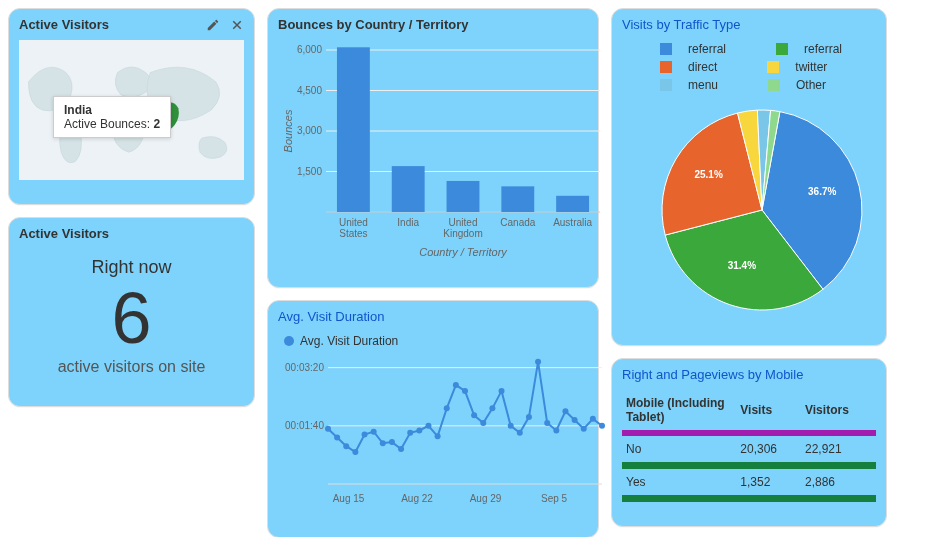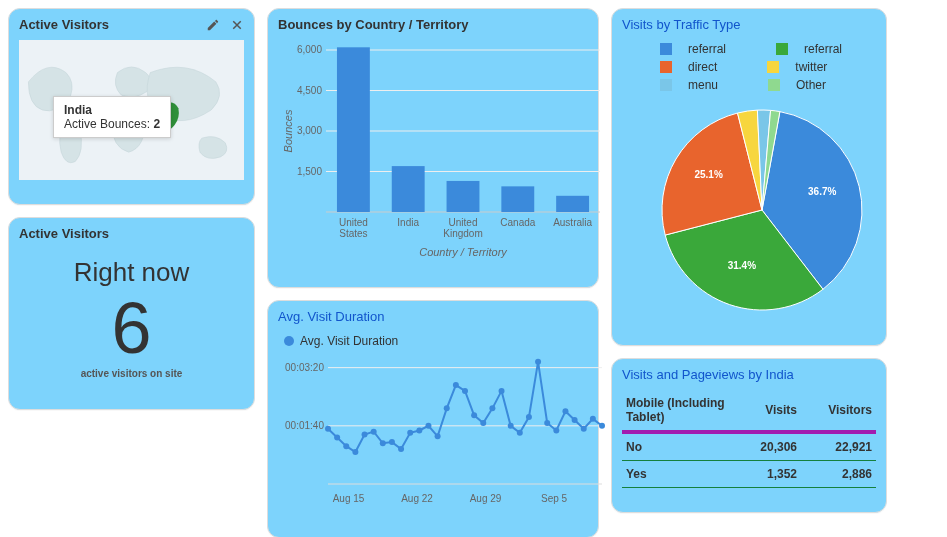--- a/index.html
+++ b/index.html
@@ -42,34 +42,34 @@
   .map-wrap { position: relative; height: 140px; background:#ecf2f6; }
   .map-wrap svg { width:100%; height:100%; display:block; }
   .tooltip {
     position:absolute; top:56px; left:34px;
     background:#fff; border:1px solid #ccc; padding:6px 10px;
     font-size:12px; box-shadow: 0 1px 4px rgba(0,0,0,0.15);
     white-space:nowrap;
   }
   .tooltip .tt-title { font-weight:bold; }
   .rn-wrap { text-align:center; padding: 6px 0 6px 0; }
-  .rn-title { font-size:26px; margin: 2px 0 4px 0; }
+  .rn-title { font-size:18px; margin: 2px 0 4px 0; }
   .rn-big { font-size:72px; line-height:1; margin: 0 0 4px 0; }
-  .rn-sub { font-size:10px; color:#555;font-weight:bold; }
+  .rn-sub { font-size:16px; color:#555; }
   .axis-label { font-style: italic; font-size: 11px; fill:#666; }
   .tick-label { font-size:10px; fill:#666; text-anchor:middle; }
   .tick-label-y { font-size:10px; fill:#666; text-anchor:end; }
   .legend { display:flex; flex-wrap:wrap; gap:4px 14px; padding: 2px 2px 6px 2px; font-size:12px; }
   .legend-item { display:flex; align-items:center; gap:16px;margin-left:36px; }
   .sw { width:12px; height:12px; display:inline-block; }
   .pie-label { font-size:10px; fill:#fff; font-weight:bold; }
   table.data { width:100%; border-collapse: collapse; font-size:12px; }
-  table.data th { text-align:left; font-weight:bold; padding:6px 4px; border-bottom:4px solid #a21caf; }
-  table.data th.num, table.data td.num { text-align:right; }
-  table.data td { padding:6px 4px; border-bottom:1px solid #15803d;font-weight:bold; }
+  table.data th { text-align:left; font-weight:bold; padding:6px 4px; border-bottom:6px solid #a21caf; }
+  table.data th.num, table.data td.num { text-align:left; }
+  table.data td { padding:6px 4px; border-bottom:7px solid #15803d; }
   .line-legend { display:flex; align-items:center; gap:6px; font-size:12px; padding: 2px 0 2px 6px; }
   .dot { width:10px; height:10px; border-radius:50%; background:#3b8adb; display:inline-block; }
 </style>
 </head>
 <body>
 
 <div class="grid">
 
   <div class="col col-left">
 
@@ -245,21 +245,21 @@
           <path d="M 140 112 L 115.52550818983757 15.041249746945013 A 100 100 0 0 1 135.38217566901432 12.106678409174137 Z" fill="#f7d63e" stroke="#fff" stroke-width="1"></path>
           <path d="M 140 112 L 135.38217566901432 12.106678409174137 A 100 100 0 0 1 148.5647163344517 12.367446915627141 Z" fill="#7ac6e8" stroke="#fff" stroke-width="1"></path>
           <path d="M 140 112 L 148.5647163344517 12.367446915627141 A 100 100 0 0 1 157.90295734258254 13.615630721187884 Z" fill="#8fd98f" stroke="#fff" stroke-width="1"></path>
           <text x="200.2547665078894" y="97.39304572884097" class="pie-label" text-anchor="middle">36.7%</text>
           <text x="119.86262329430431" y="170.63860553775902" class="pie-label" text-anchor="middle">31.4%</text>
           <text x="86.66334403209784" y="80.3898571632198" class="pie-label" text-anchor="middle">25.1%</text>
         </svg>
     </div>
 
     <div class="card">
-      <div class="card-title blue">Visits and Pageviews by India</div>
+      <div class="card-title blue">Right and Pageviews by Mobile</div>
       <table class="data">
         <thead>
           <tr>
             <th style="width:45%">Mobile (Including Tablet)</th>
             <th class="num">Visits</th>
             <th class="num">Visitors</th>
           </tr>
         </thead>
         <tbody id="mobile-tbody">
             <tr>

